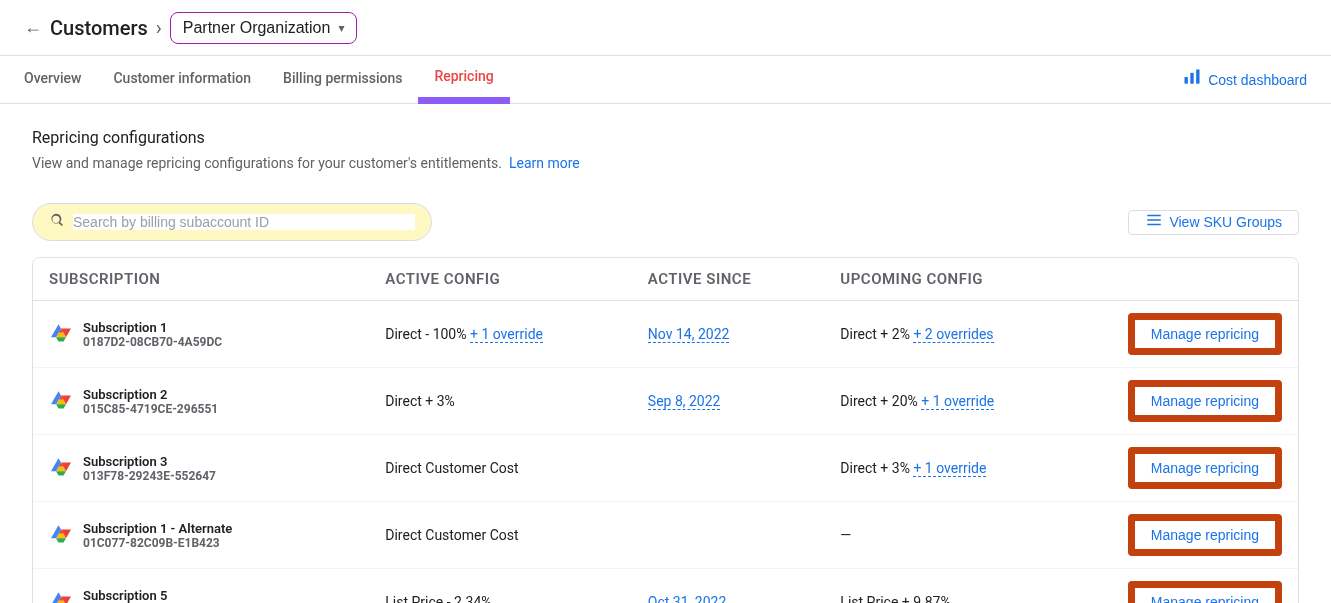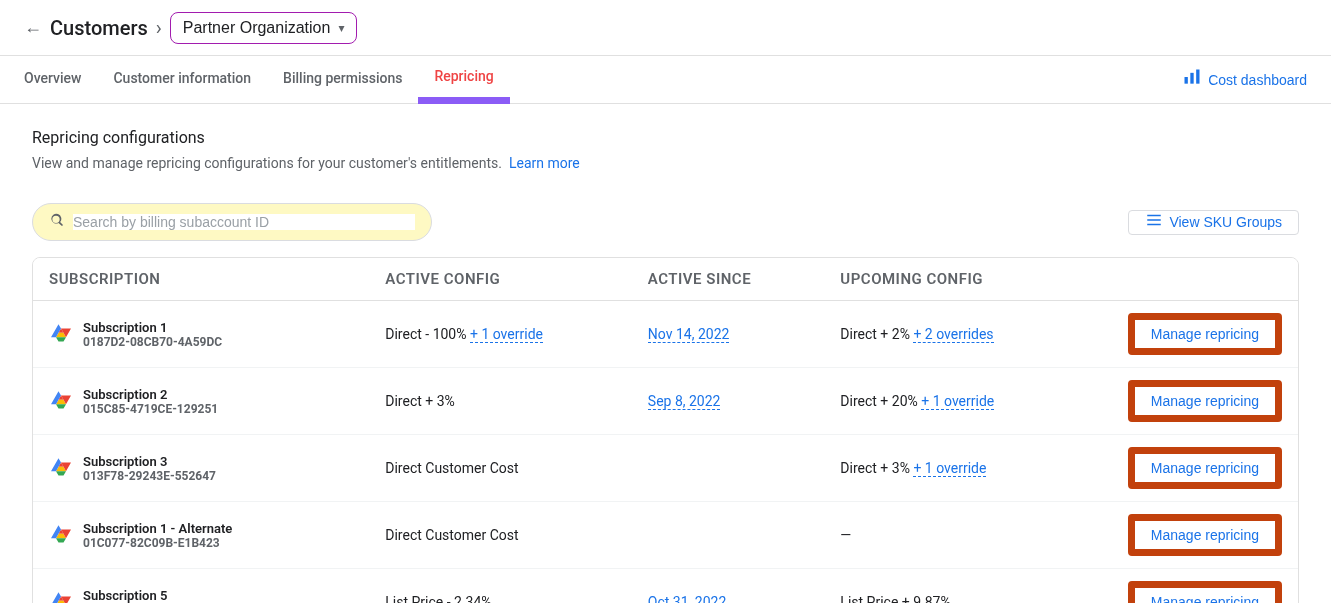--- a/index.html
+++ b/index.html
@@ -190,21 +190,21 @@
                   <svg viewBox="0 0 24 24" xmlns="http://www.w3.org/2000/svg" width="24" height="24">
     <path d="M12 6.5l2.5 4.33H9.5z" fill="#EA4335"></path>
     <path d="M9.5 10.83L7 15.17h10l-2.5-4.34z" fill="#FBBC05"></path>
     <path d="M7 15.17l2.5-4.34L12 6.5 9.5 2.17 2 15.17z" fill="#4285F4"></path>
     <path d="M17 15.17H7l2.5 4.33h5z" fill="#34A853"></path>
     <path d="M14.5 10.83L17 15.17l5-8.67H12z" fill="#EA4335"></path>
   </svg>
                 </div>
     <div>
       <div class="sub-name">Subscription 2</div>
-      <div class="sub-id">015C85-4719CE-129251</div>
+      <div class="sub-id">015C85-4719CE-296551</div>
     </div>
   </div>
             </td>
             <td class="col-active-config"><span>Direct + 3%</span></td>
             <td class="col-active-since"><a href="#" class="link dashed">Sep 8, 2022</a></td>
             <td class="col-upcoming"><span>Direct + 20%</span> <a href="#" class="link dashed">+ 1 override</a></td>
             <td class="col-action"><button class="manage-btn">Manage repricing</button></td>
           </tr>
           <tr>
             <td class="col-sub">

